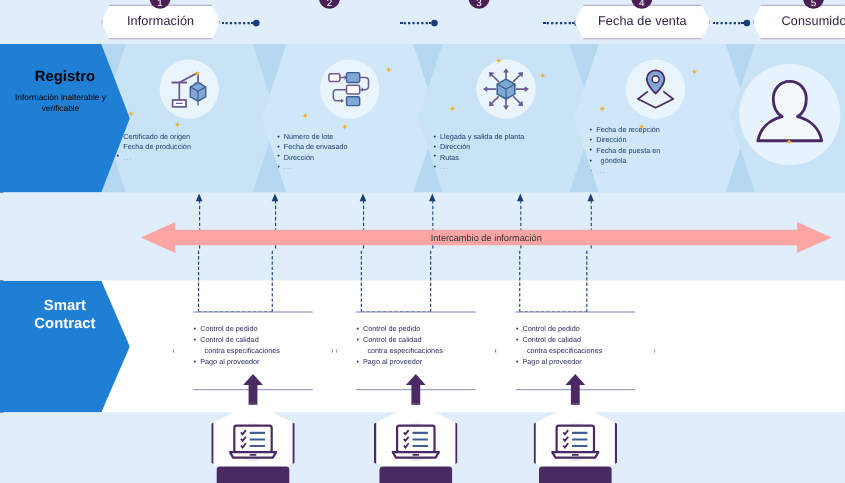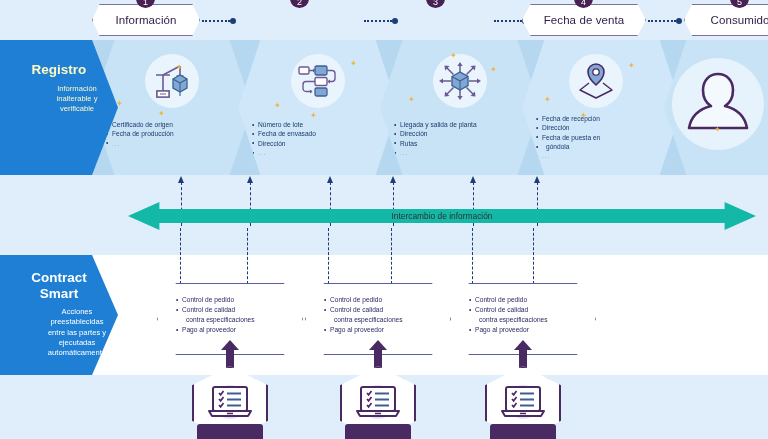--- a/index.html
+++ b/index.html
@@ -39,30 +39,30 @@
   .band-reg { position: absolute; left: 0; top: 40px; width: 768px; height: 135px; background: #b5d8f0; }
   .band-mid { position: absolute; left: 0; top: 175px; width: 768px; height: 80px; background: #dfeefa; }
   .band-sc  { position: absolute; left: 0; top: 255px; width: 768px; height: 120px; background: #ffffff; }
   .band-bot { position: absolute; left: 0; top: 375px; width: 768px; height: 64px; background: #dfeefa; }
 
   
   .side-reg {
     position: absolute; left: 0; top: 40px; width: 118px; height: 135px;
     background: #1e7fd4;
     clip-path: polygon(0 0, 78% 0, 100% 50%, 78% 100%, 0 100%);
-    color: #fef9c3; text-align: center; padding-top: 22px;
+    color: #000000; text-align: center; padding-top: 22px;
   }
   .side-sc {
     position: absolute; left: 0; top: 255px; width: 118px; height: 120px;
     background: #1e7fd4;
     clip-path: polygon(0 0, 78% 0, 100% 50%, 78% 100%, 0 100%);
     color: #fff; text-align: center; padding-top: 15px;
   }
   .side-title { font-size: 13.5px; font-weight: bold; line-height: 1.15; }
-  .side-sub { font-size: 7.6px; line-height: 1.35; margin-top: 6px; padding: 0 10px 0 2px; margin-left: 44px; }
+  .side-sub { font-size: 7.6px; line-height: 1.35; margin-top: 6px; padding: 0 10px 0 2px; }
   .side-edge { position: absolute; left: 0; width: 3px; background: #3b1a57; }
 
   
   .rhex {
     position: absolute; top: 40px; height: 135px;
     background: #c9e3f6;
     clip-path: polygon(14% 0%, 86% 0%, 100% 50%, 86% 100%, 14% 100%, 0% 50%);
   }
   .rhex.light { background: #cfe7f8; }
   .icon-circle {
@@ -93,21 +93,21 @@
   }
   .uparr .head {
     position: absolute; left: 0; top: 0; width: 0; height: 0;
     border-left: 3.5px solid transparent; border-right: 3.5px solid transparent;
     border-bottom: 7px solid #1b3b7a;
   }
 
   
   .green-arrow {
     position: absolute; left: 128px; top: 200px; width: 628px; height: 32px;
-    background: #14b8a6;
+    background: #fca5a5;
     clip-path: polygon(0% 50%, 5% 6%, 5% 28%, 95% 28%, 95% 6%, 100% 50%, 95% 94%, 95% 72%, 5% 72%, 5% 94%);
     display: flex; align-items: center; justify-content: center;
   }
   .green-arrow span { font-size: 8.4px; color: #303030; }
 
   
   .schex {
     position: absolute; top: 283px; width: 146px; height: 72px;
     border: 1px solid #5a5f9e; background: #ffffff;
     clip-path: polygon(13% 0%, 87% 0%, 100% 50%, 87% 100%, 13% 100%, 0% 50%);
@@ -369,23 +369,22 @@
     <ul class="sc-bul">
       <li>Control de pedido</li>
       <li>Control de calidad</li>
       <li class="ind">contra especificaciones</li>
       <li>Pago al proveedor</li>
     </ul>
   </div>
 
   <div class="side-edge" style="top:255px;height:120px"></div>
   <div class="side-sc">
+    <div class="side-title">Smart</div>
     <div class="side-title">Contract</div>
-    <div class="side-title">Smart</div>
-    <div class="side-sub">Acciones preestablecidas entre las partes y ejecutadas automáticamente</div>
   </div>
 
   <div class="parr" style="left:221px;top:340px;height:34px">
     <div class="phead"></div>
       <div class="pstem"></div>
   </div>
   <div class="parr" style="left:369px;top:340px;height:34px">
     <div class="phead"></div>
       <div class="pstem"></div>
   </div>

